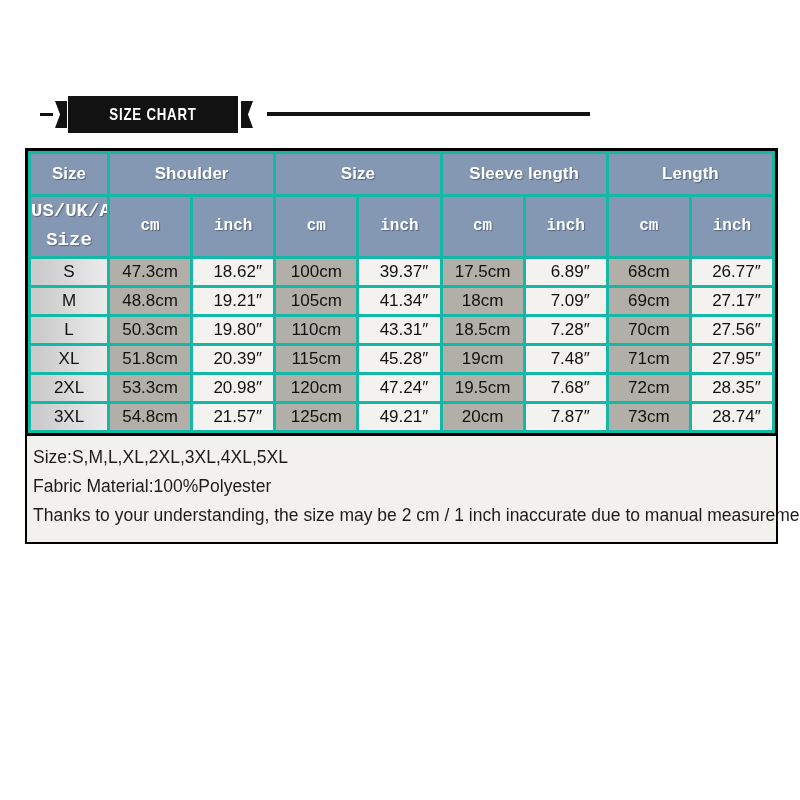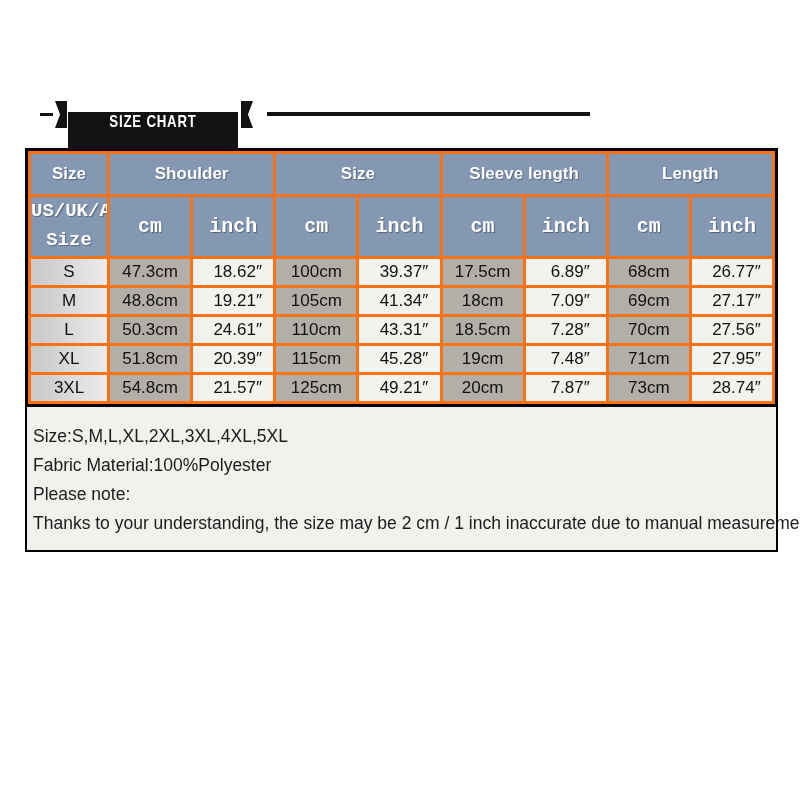--- a/index.html
+++ b/index.html
@@ -7,24 +7,24 @@
     width: 800px; height: 800px;
     background: #ffffff;
     overflow: hidden;
     font-family: "Liberation Sans", sans-serif;
     color: #1a1a1a;
   }
 
   
   .banner-row { position: relative; height: 37px; margin-top: 96px; }
   .ribbon {
-    position: absolute; left: 68px; top: 16px;
+    position: absolute; left: 68px; top: 0;
     width: 170px; height: 37px;
     background: var(--banner-black);
-    display: flex; align-items: flex-start; justify-content: center;
+    display: flex; align-items: center; justify-content: center;
   }
   .ribbon-title {
     color: #ffffff;
     font-weight: bold; font-size: 17px; letter-spacing: 1px;
     display: inline-block; transform: scaleX(0.78); white-space: nowrap;
   }
   .tail {
     position: absolute; top: 5px; width: 12px; height: 27px;
     background: var(--banner-black);
   }
@@ -34,49 +34,49 @@
   .hline { position: absolute; left: 267px; top: 16px; width: 323px; height: 4px; background: var(--banner-black); }
 
   
   .sheet { width: 753px; margin: 15px 0 0 25px; }
   table.size-table {
     width: 100%;
     table-layout: fixed;
     border-collapse: separate;
     border-spacing: 3px;
     border: 3px solid #000;
-    background: #f97316;
+    background: #14b8a6;
   }
   col.c-size { width: 76px; }
   th, td { padding: 0; text-align: center; overflow: hidden; white-space: nowrap; }
   th.group-cell, th.unit-cell, th.sizecol-cell {
     background: var(--header-blue);
     color: #ffffff;
     font-weight: bold;
     text-shadow: 1px 1px 1px rgba(50,60,80,0.55);
   }
   th.group-cell { height: 40px; font-size: 17px; }
   th.unit-cell, th.sizecol-cell {
     height: 48px;
     font-family: "Liberation Mono", monospace;
-    font-size: 20px;
+    font-size: 16px;
   }
   th.sizecol-cell { font-size: 19px; line-height: 1.55; white-space: normal; }
   td { height: 26px; font-size: 17px; color: #111; }
   td.size-cell  { background: linear-gradient(90deg, #cbcbcb 10%, #eaeaea 95%); }
   td.cm-cell    { background: var(--cm-gray); }
   td.inch-cell  { background: var(--inch-light); padding-left: 9px; }
 
   
   .notes-box {
     width: 753px; margin: 0 0 0 25px;
     box-sizing: border-box;
     border: 2px solid #000; border-top: none;
     background: var(--notes-bg);
-    padding: 15px 8px 12px 6px;
+    padding: 7px 8px 12px 6px;
   }
   .note-line {
     font-size: 17.5px; line-height: 29px; color: #1c1c1c;
     white-space: nowrap;
   }
 </style>
 </head>
 <body>
 
 <div class="banner-row">
@@ -141,52 +141,62 @@
           <td class="cm-cell">105cm</td>
           <td class="inch-cell">41.34″</td>
           <td class="cm-cell">18cm</td>
           <td class="inch-cell">7.09″</td>
           <td class="cm-cell">69cm</td>
           <td class="inch-cell">27.17″</td>
         </tr>
         <tr>
           <td class="size-cell">L</td>
           <td class="cm-cell">50.3cm</td>
-          <td class="inch-cell">24.61″</td>
+          <td class="inch-cell">19.80″</td>
           <td class="cm-cell">110cm</td>
           <td class="inch-cell">43.31″</td>
           <td class="cm-cell">18.5cm</td>
           <td class="inch-cell">7.28″</td>
           <td class="cm-cell">70cm</td>
           <td class="inch-cell">27.56″</td>
         </tr>
         <tr>
           <td class="size-cell">XL</td>
           <td class="cm-cell">51.8cm</td>
           <td class="inch-cell">20.39″</td>
           <td class="cm-cell">115cm</td>
           <td class="inch-cell">45.28″</td>
           <td class="cm-cell">19cm</td>
           <td class="inch-cell">7.48″</td>
           <td class="cm-cell">71cm</td>
           <td class="inch-cell">27.95″</td>
         </tr>
         <tr>
+          <td class="size-cell">2XL</td>
+          <td class="cm-cell">53.3cm</td>
+          <td class="inch-cell">20.98″</td>
+          <td class="cm-cell">120cm</td>
+          <td class="inch-cell">47.24″</td>
+          <td class="cm-cell">19.5cm</td>
+          <td class="inch-cell">7.68″</td>
+          <td class="cm-cell">72cm</td>
+          <td class="inch-cell">28.35″</td>
+        </tr>
+        <tr>
           <td class="size-cell">3XL</td>
           <td class="cm-cell">54.8cm</td>
           <td class="inch-cell">21.57″</td>
           <td class="cm-cell">125cm</td>
           <td class="inch-cell">49.21″</td>
           <td class="cm-cell">20cm</td>
           <td class="inch-cell">7.87″</td>
           <td class="cm-cell">73cm</td>
           <td class="inch-cell">28.74″</td>
         </tr>
       </tbody>
   </table>
 </div>
 
 <div class="notes-box">
     <div class="note-line">Size:S,M,L,XL,2XL,3XL,4XL,5XL</div>
     <div class="note-line">Fabric Material:100%Polyester</div>
-    <div class="note-line">Please note:</div>
     <div class="note-line">Thanks to your understanding, the size may be 2 cm / 1 inch inaccurate due to manual measurements.</div>
   </div>
 
 </body></html>

